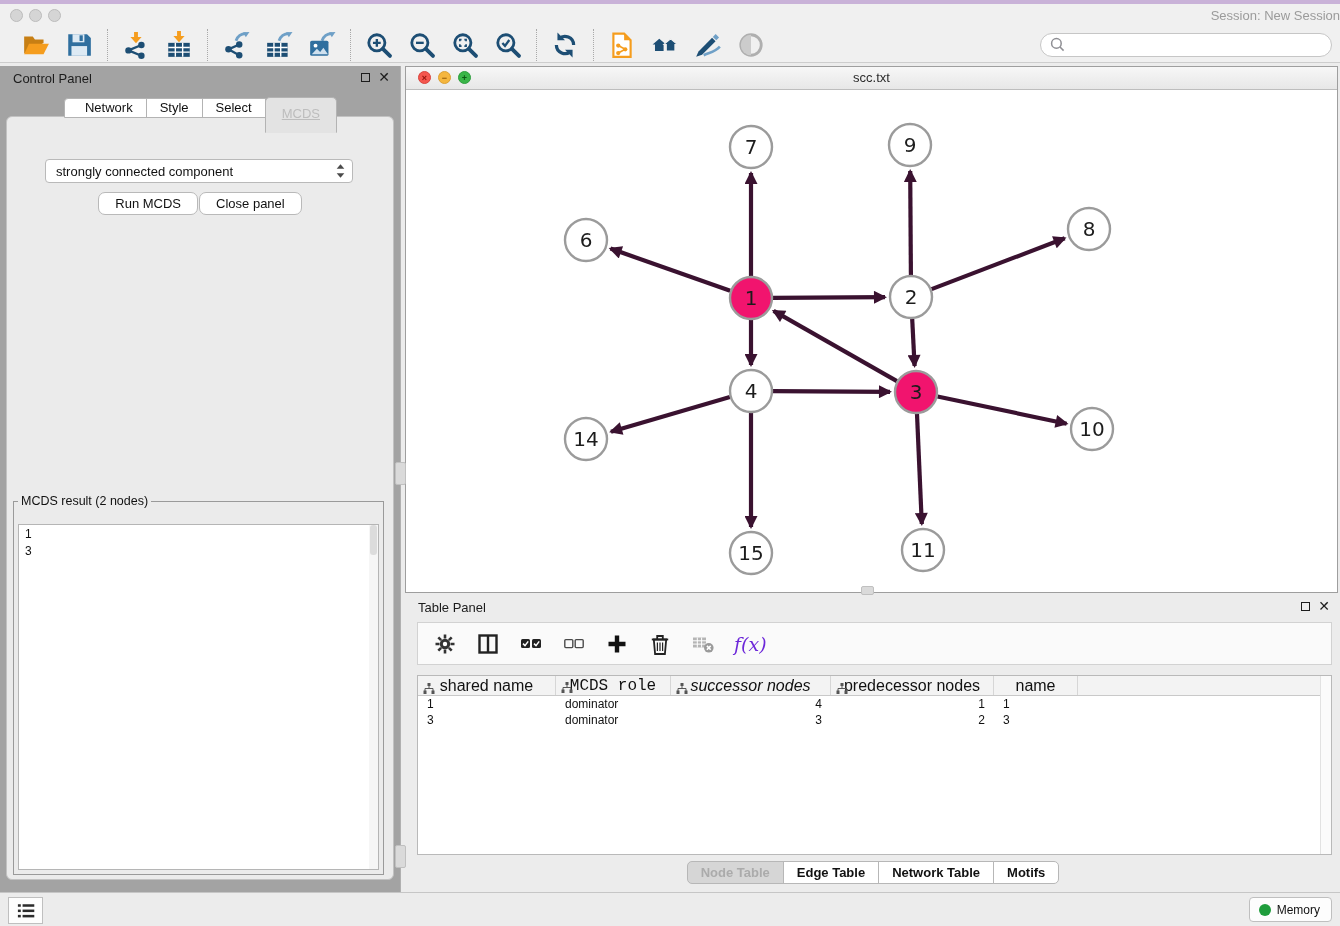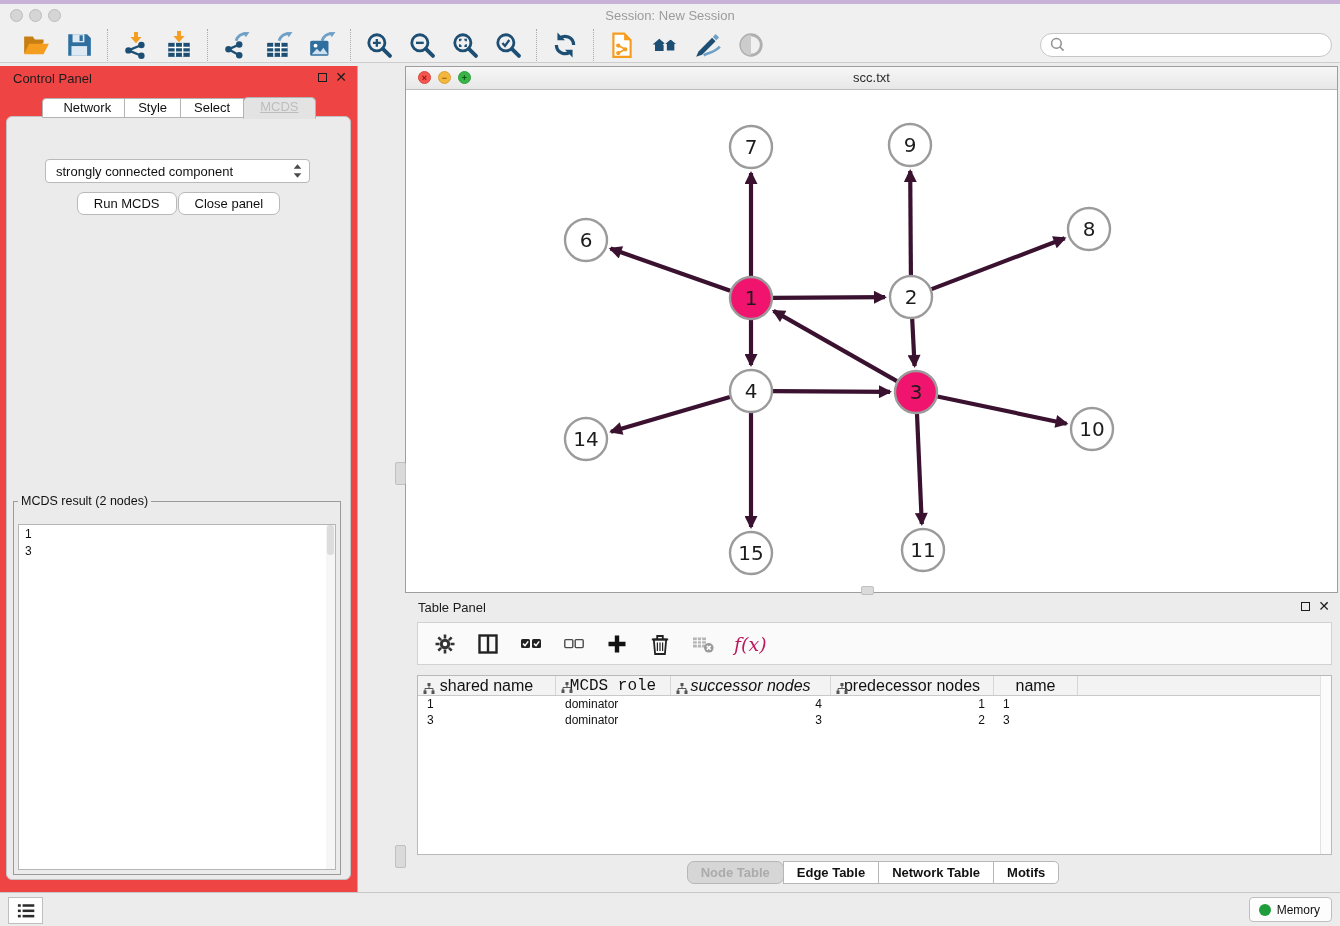--- a/index.html
+++ b/index.html
@@ -6,52 +6,52 @@
   body{
     width:1340px;height:926px;position:relative;overflow:hidden;
     background:#ececec;
     font-family:"Liberation Sans","DejaVu Sans",sans-serif;
     -webkit-font-smoothing:antialiased;
   }
   
   #top-strip{position:absolute;top:0;left:0;right:0;height:4px;background:#c9b2d8;}
   #titlebar{position:absolute;top:4px;left:0;right:0;height:23px;background:#f0f0f0;}
   #titlebar .win-title{position:absolute;left:0;right:0;top:0;height:23px;line-height:23px;
-    text-align:center;font-size:13px;color:#9b9b9b;}
+    text-align:right;font-size:13px;color:#9b9b9b;}
   .traffic{position:absolute;top:5px;width:13px;height:13px;border-radius:50%;box-sizing:border-box;
     font-size:9px;line-height:12px;text-align:center;font-weight:bold;}
   .traffic.inactive{background:#d5d5d5;border:1px solid #bcbcbc;}
   
   #toolbar{position:absolute;top:27px;left:0;right:0;height:36px;background:#f0f0f0;
     border-bottom:1px solid #cdcdcd;display:flex;align-items:center;padding:0 8px;box-sizing:border-box;}
   .tb-group{display:flex;align-items:center;gap:13px;padding:0 13px;}
   .tb-sep{width:0;height:32px;border-left:1px dotted #a9a9a9;}
   .tb-btn{width:30px;height:30px;display:flex;align-items:center;justify-content:center;cursor:default;}
   .tb-btn svg{width:28px;height:28px;}
   .tb-btn.disabled{opacity:.9;}
   #search-box{margin-left:auto;width:292px;height:24px;border:1px solid #c6c6c6;border-radius:13px;
     background:#fff;display:flex;align-items:center;padding:0 8px;box-sizing:border-box;}
   #search-box input{border:none;outline:none;flex:1;font-size:13px;background:transparent;
     font-family:"Liberation Sans","DejaVu Sans",sans-serif;}
   
   #main{position:absolute;top:63px;left:0;right:0;bottom:33px;}
   
-  #control-panel{position:absolute;left:0;top:3px;width:358px;bottom:0;background:#ef4444;
+  #control-panel{position:absolute;left:0;top:3px;width:401px;bottom:0;background:#a3a3a3;
     border-right:1px solid #b0b0b0;box-sizing:border-box;}
   .panel-header{position:relative;height:26px;}
   .panel-header .panel-title{position:absolute;left:13px;top:5px;font-size:13px;color:#1c1c1c;}
   .panel-header .panel-ctrls{position:absolute;right:10px;top:5px;display:flex;gap:8px;align-items:center;}
   .float-icon{width:9px;height:9px;border:1.6px solid #1c1c1c;display:inline-block;box-sizing:border-box;}
   .close-icon{font-size:14px;font-weight:bold;color:#1c1c1c;line-height:12px;}
   #cp-tabs{position:absolute;left:0;right:0;top:32px;display:flex;justify-content:center;z-index:2;}
   .cp-tab{height:18px;line-height:18px;padding:0 13px;font-size:13px;background:#fff;
     border:1px solid #b3b3b3;margin-right:-1px;color:#111;cursor:default;}
   .cp-tab:first-child{border-radius:4px 0 0 0;padding-left:20px;}
   .cp-tab.active{background:#e3e3e3;color:#bdbdbd;border-radius:5px 5px 0 0;height:20px;
-    padding:0 16px;position:relative;top:-1px;border-bottom-color:#e3e3e3;text-decoration:underline;}
+    padding:7px 16px;position:relative;top:-1px;border-bottom-color:#e3e3e3;text-decoration:underline;}
   #cp-content{position:absolute;left:6px;right:6px;top:50px;bottom:13px;background:#ebebeb;
     border:1px solid #c2c2c2;border-radius:6px;}
   #opt-label{position:absolute;top:20px;left:0;right:0;text-align:center;font-size:13px;color:#111;}
   #criterion-select{position:absolute;top:42px;left:38px;right:40px;height:22px;background:#fff;
     border:1px solid #b9b9b9;border-radius:4px;display:flex;align-items:center;padding:0 6px 0 10px;
     font-size:13px;color:#111;cursor:default;}
   #criterion-select .sel-text{flex:1;}
   .cp-buttons{position:absolute;top:75px;left:0;right:0;display:flex;justify-content:center;gap:1px;}
   .cp-btn{height:23px;line-height:21px;padding:0 16px;background:#fff;border:1px solid #b9b9b9;
     border-radius:7px;font-size:13px;color:#111;cursor:default;}
@@ -75,38 +75,38 @@
   .traffic.green{background:#39b548;border:1px solid #2f9e3e;color:#0c5a14;}
   #graph-canvas{position:absolute;left:0;right:0;top:22px;bottom:0;}
   #graph-canvas svg{position:absolute;left:0;top:0;}
   
   #table-panel{position:absolute;left:405px;top:532px;width:935px;height:295px;box-sizing:border-box;}
   #tp-toolbar{position:absolute;left:12px;right:8px;top:27px;height:43px;background:#fafafa;
     border:1px solid #d2d2d2;display:flex;align-items:center;gap:19px;padding-left:15px;box-sizing:border-box;}
   .tp-btn{display:flex;align-items:center;justify-content:center;width:24px;height:24px;cursor:default;}
   .tp-btn svg{width:22px;height:22px;}
   #fx-label{font-size:19px;font-style:italic;font-family:"DejaVu Serif","Liberation Serif",serif;
-    color:#be185d;}
+    color:#6d28d9;}
   #tp-table{position:absolute;left:12px;right:8px;top:80px;bottom:35px;background:#fff;
     border:1px solid #b9b9b9;box-sizing:border-box;overflow:hidden;}
   #tp-head{display:flex;height:19px;background:#f3f3f3;border-bottom:1px solid #c9c9c9;}
   .th{position:relative;box-sizing:border-box;border-right:1px solid #d6d6d6;font-size:16px;
     color:#111;display:flex;align-items:center;justify-content:center;cursor:default;}
   .th .tree-ic{position:absolute;left:5px;top:4px;}
   .tr{display:flex;height:16px;}
   .td{box-sizing:border-box;font-size:12px;color:#111;line-height:16px;padding:0 9px;
     overflow:hidden;white-space:nowrap;}
   #tp-vscroll{position:absolute;right:0;top:0;bottom:0;width:10px;background:#fbfbfb;
     border-left:1px solid #e2e2e2;}
   #tp-tabs{position:absolute;left:0;right:0;bottom:6px;display:flex;justify-content:center;}
   .tp-tab{height:21px;line-height:21px;padding:0 13px;font-size:13px;font-weight:700;background:#fff;
     border:1px solid #b7b7b7;margin-right:-1px;color:#111;cursor:default;}
   .tp-tab:first-child{border-radius:5px 0 0 5px;}
   .tp-tab:last-child{border-radius:0 5px 5px 0;}
-  .tp-tab.active{background:#d6d6d6;color:#ababab;border-radius:7px;}
+  .tp-tab.active{background:#d6d6d6;color:#ababab;}
   
   #status-bar{position:absolute;left:0;right:0;bottom:0;height:33px;background:#ececec;
     border-top:1px solid #c6c6c6;}
   #list-btn{position:absolute;left:8px;top:4px;width:33px;height:25px;background:#fdfdfd;
     border:1px solid #bfbfbf;display:flex;align-items:center;justify-content:center;}
   #list-btn svg{width:20px;height:18px;}
   #memory-btn{position:absolute;right:8px;top:4px;height:25px;padding:0 11px 0 9px;background:#fdfdfd;
     border:1px solid #bfbfbf;border-radius:4px;display:flex;align-items:center;gap:6px;
     font-size:12px;color:#111;box-sizing:border-box;}
   #memory-dot{width:12px;height:12px;border-radius:50%;}

